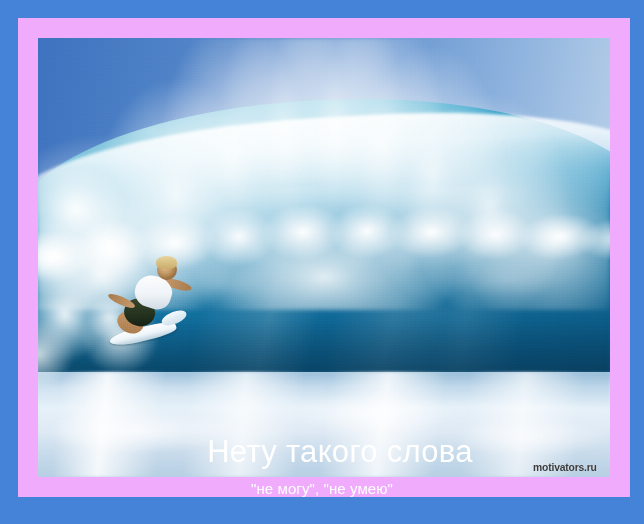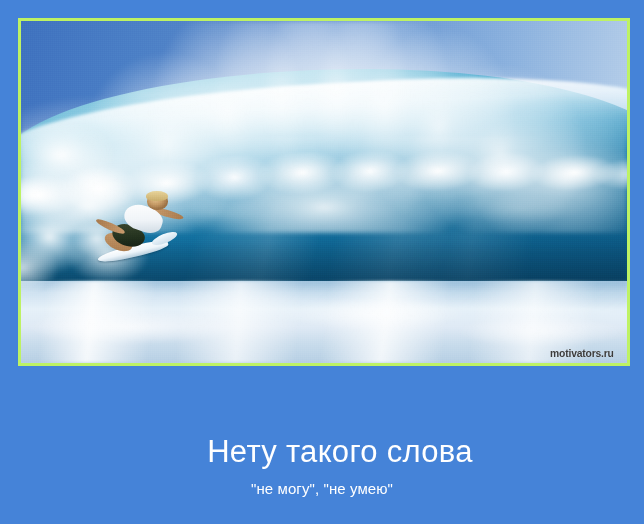--- a/index.html
+++ b/index.html
@@ -21,24 +21,24 @@
     height: 524px;
     background: #4583d8;
   }
 
   
   .photo-frame {
     position: absolute;
     left: 18px;
     top: 18px;
     width: 612px;
-    height: 348px;
-    background: #bef264;
+    height: 479px;
+    background: #f0abfc;
     box-sizing: border-box;
-    padding: 3px;
+    padding: 20px;
   }
 
   
   .photo {
     position: relative;
     width: 100%;
     height: 100%;
     overflow: hidden;
     background: #2f7fb8;
   }

